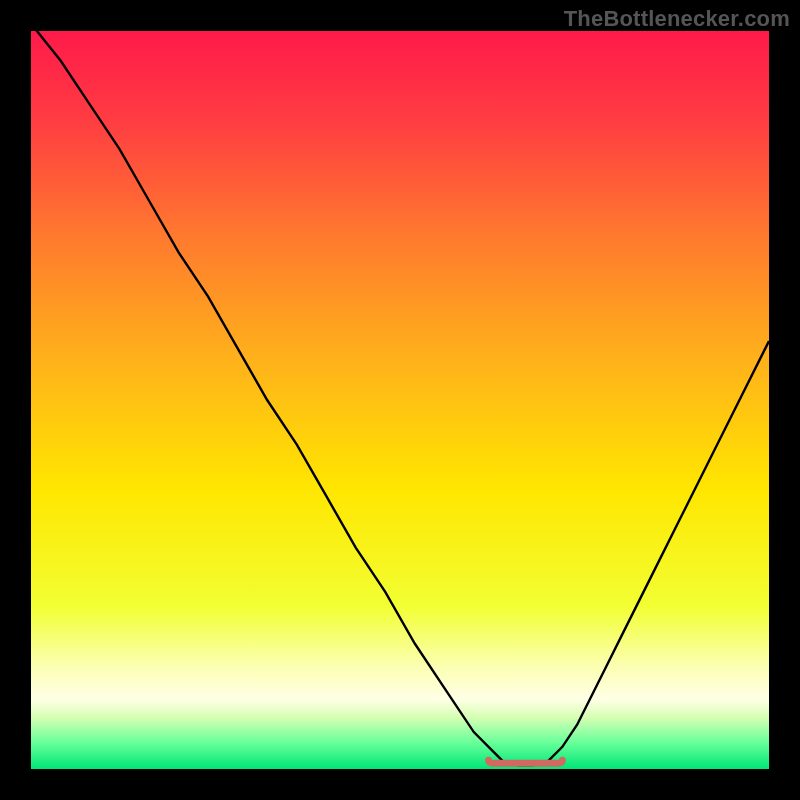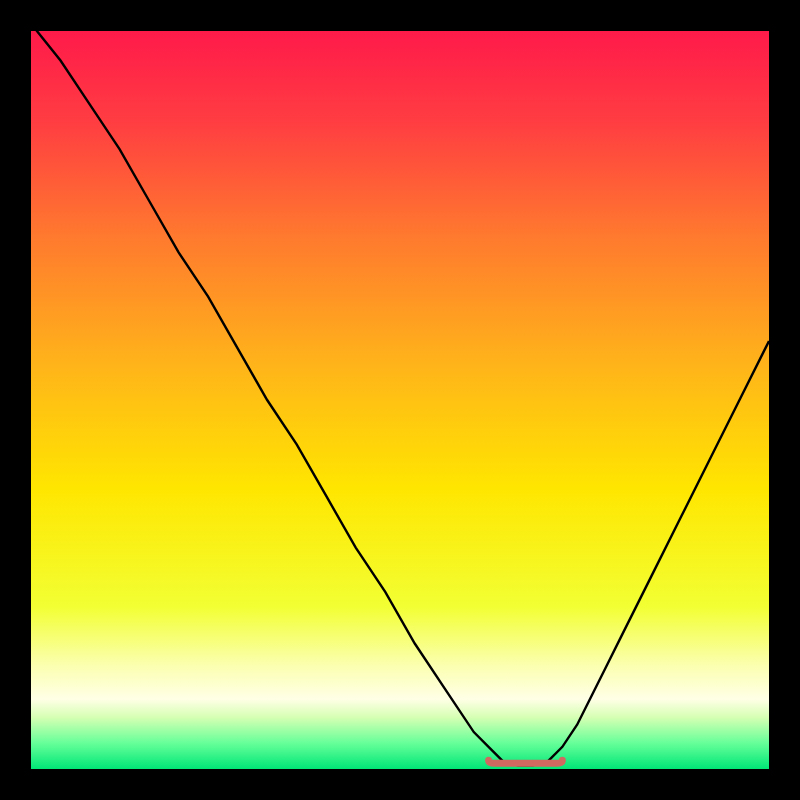--- a/index.html
+++ b/index.html
@@ -33,20 +33,21 @@
     font-size: 22px;
     font-weight: 600;
     letter-spacing: 0.2px;
   }
   svg { display: block; }
 </style>
 </head>
 <body>
 
 <div class="frame">
+  <div class="attribution">TheBottlenecker.com</div>
 
   <div class="plot">
     <svg id="chart-svg" width="738" height="738" viewBox="0 0 738 738">
       <defs>
         <linearGradient id="bg-grad" x1="0" y1="0" x2="0" y2="1">
             <stop offset="0%" stop-color="#ff1a4a"></stop>
             <stop offset="12%" stop-color="#ff3c42"></stop>
             <stop offset="28.000000000000004%" stop-color="#ff7a2e"></stop>
             <stop offset="45%" stop-color="#ffb31a"></stop>
             <stop offset="62%" stop-color="#ffe600"></stop>

